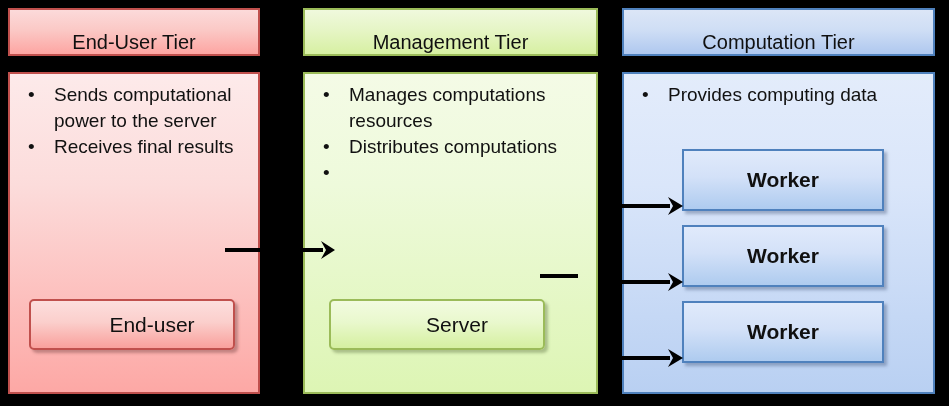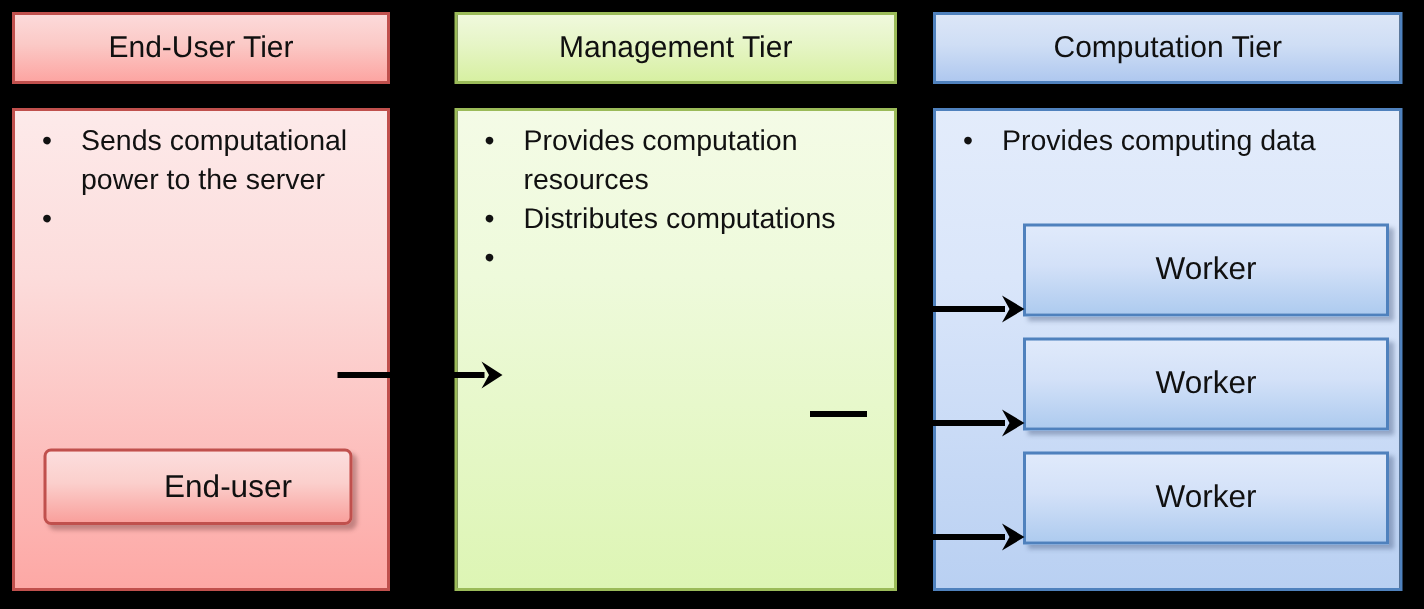--- a/index.html
+++ b/index.html
@@ -34,21 +34,21 @@
 
   
   .tier-header {
     position: absolute;
     left: 0;
     top: 8px;
     width: 100%;
     height: 48px;
     box-sizing: border-box;
     display: flex;
-    align-items: center;
+    align-items: flex-end;
     justify-content: center;
     font-size: 20px;
     color: #101010;
     letter-spacing: 0px;
   }
   #col-enduser .tier-header {
     background: linear-gradient(to bottom, #fcdada 0%, #fbc9c6 45%, #fda5a2 100%);
     border: 2px solid #c0504d;
   }
   #col-mgmt .tier-header {
@@ -136,31 +136,32 @@
     height: 51px;
     background: linear-gradient(to bottom, #f2fbe0 0%, #e9f8cd 45%, #d5f0a0 100%);
     border: 2px solid #9bbb59;
     box-shadow: 3px 3px 3px rgba(70,90,40,0.35);
   }
 
   
   .worker-box {
     position: absolute;
     left: 58px;
-    width: 244px;
+    width: 202px;
     height: 62px;
     box-sizing: border-box;
     display: flex;
     align-items: center;
     justify-content: center;
     font-size: 21px;
     color: #101010;
     background: linear-gradient(to bottom, #e0eafb 0%, #d3e1f8 45%, #aecbef 100%);
     border: 2px solid #4f81bd;
     box-shadow: 3px 3px 3px rgba(40,60,100,0.35);
+    font-weight: bold;
   }
   #worker-1 { top: 75px; }
   #worker-2 { top: 151px; }
   #worker-3 { top: 227px; }
 
   
   .connector {
     position: absolute;
     overflow: visible;
   }
@@ -181,50 +182,54 @@
     </div>
 
     <div class="tier-body">
       <ul class="bullet-list">
         <li class="bullet-item">
           <span class="bullet-dot">•</span>
           <span>Sends computational power to the server</span>
         </li>
         <li class="bullet-item">
           <span class="bullet-dot">•</span>
+          <span>Receives final results</span>
         </li>
       </ul>
 
       <div class="node-box" id="node-enduser">
         <span>End-user</span>
       </div>
     </div>
   </div>
 
   <div class="column" id="col-mgmt">
 
     <div class="tier-header">
       <span>Management Tier</span>
     </div>
 
     <div class="tier-body">
       <ul class="bullet-list">
         <li class="bullet-item">
           <span class="bullet-dot">•</span>
-          <span>Provides computation resources</span>
+          <span>Manages computations resources</span>
         </li>
         <li class="bullet-item">
           <span class="bullet-dot">•</span>
           <span>Distributes computations</span>
         </li>
         <li class="bullet-item">
           <span class="bullet-dot">•</span>
         </li>
       </ul>
 
+      <div class="node-box" id="node-server">
+        <span>Server</span>
+      </div>
     </div>
   </div>
 
   <div class="column" id="col-compute">
 
     <div class="tier-header">
       <span>Computation Tier</span>
     </div>
 
     <div class="tier-body">

